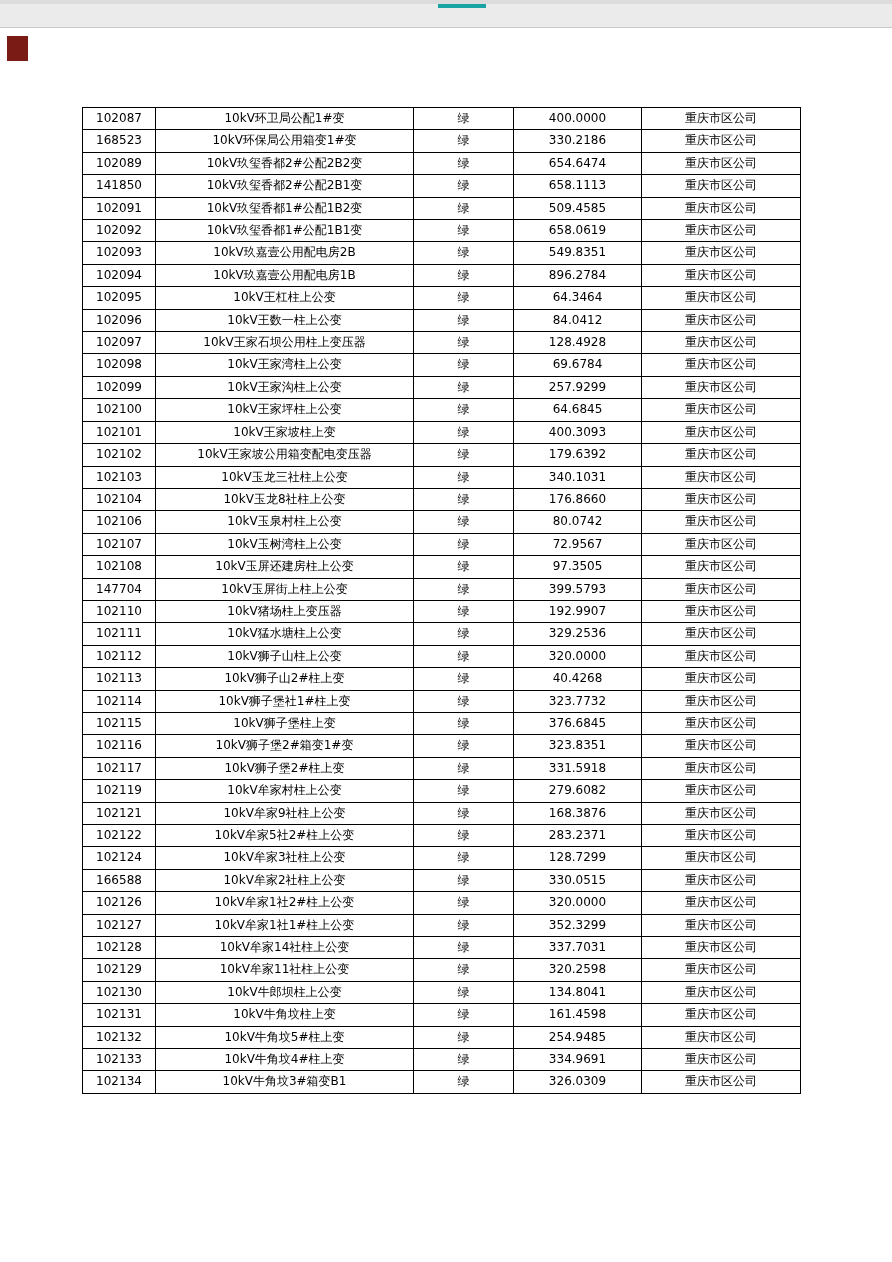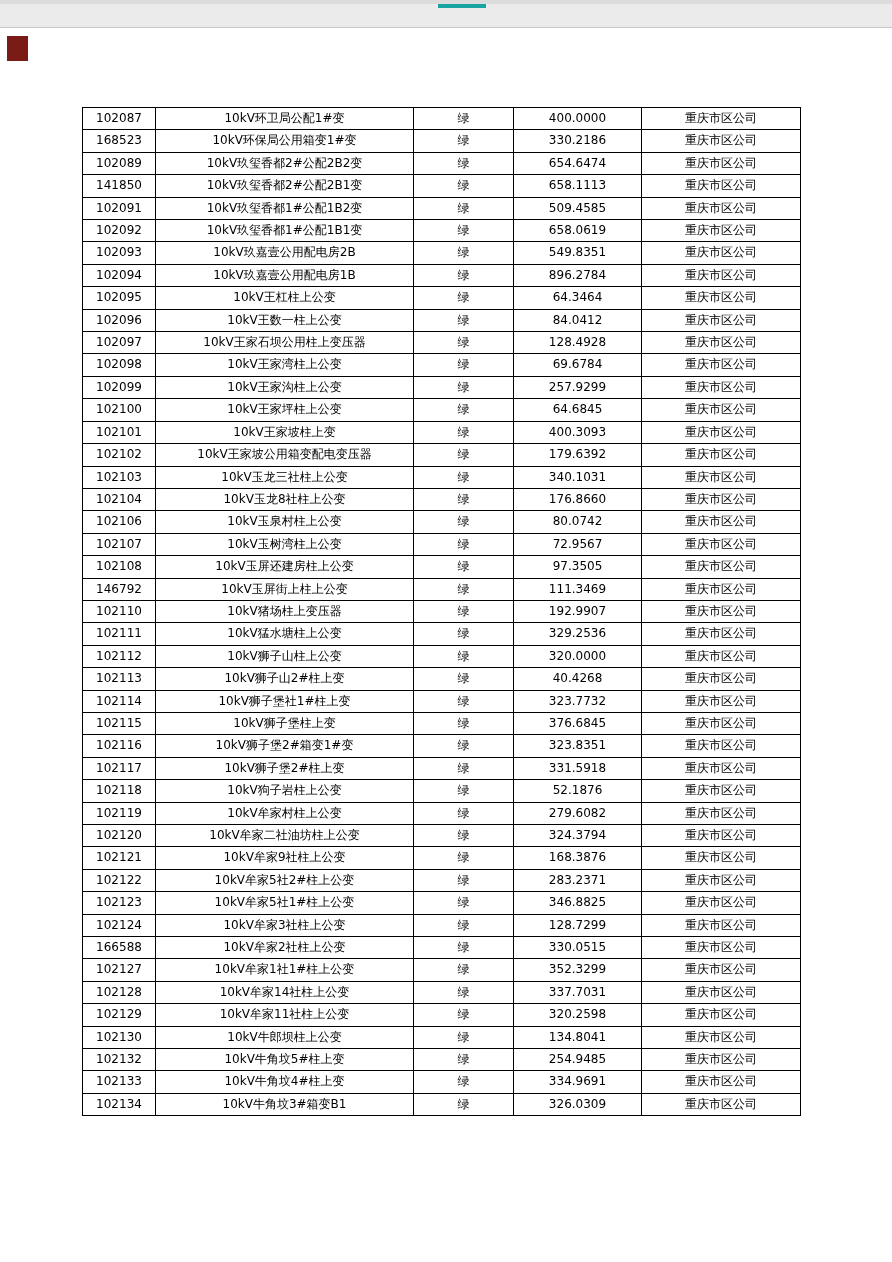--- a/index.html
+++ b/index.html
@@ -217,24 +217,24 @@
       <td class="col-company">重庆市区公司</td>
     </tr>
         <tr>
       <td class="col-id">102108</td>
       <td class="col-name">10kV玉屏还建房柱上公变</td>
       <td class="col-status">绿</td>
       <td class="col-value">97.3505</td>
       <td class="col-company">重庆市区公司</td>
     </tr>
         <tr>
-      <td class="col-id">146792</td>
+      <td class="col-id">147704</td>
       <td class="col-name">10kV玉屏街上柱上公变</td>
       <td class="col-status">绿</td>
-      <td class="col-value">111.3469</td>
+      <td class="col-value">399.5793</td>
       <td class="col-company">重庆市区公司</td>
     </tr>
         <tr>
       <td class="col-id">102110</td>
       <td class="col-name">10kV猪场柱上变压器</td>
       <td class="col-status">绿</td>
       <td class="col-value">192.9907</td>
       <td class="col-company">重庆市区公司</td>
     </tr>
         <tr>
@@ -280,76 +280,62 @@
       <td class="col-company">重庆市区公司</td>
     </tr>
         <tr>
       <td class="col-id">102117</td>
       <td class="col-name">10kV狮子堡2#柱上变</td>
       <td class="col-status">绿</td>
       <td class="col-value">331.5918</td>
       <td class="col-company">重庆市区公司</td>
     </tr>
         <tr>
-      <td class="col-id">102118</td>
-      <td class="col-name">10kV狗子岩柱上公变</td>
-      <td class="col-status">绿</td>
-      <td class="col-value">52.1876</td>
-      <td class="col-company">重庆市区公司</td>
-    </tr>
-        <tr>
       <td class="col-id">102119</td>
       <td class="col-name">10kV牟家村柱上公变</td>
       <td class="col-status">绿</td>
       <td class="col-value">279.6082</td>
       <td class="col-company">重庆市区公司</td>
     </tr>
         <tr>
-      <td class="col-id">102120</td>
-      <td class="col-name">10kV牟家二社油坊柱上公变</td>
-      <td class="col-status">绿</td>
-      <td class="col-value">324.3794</td>
-      <td class="col-company">重庆市区公司</td>
-    </tr>
-        <tr>
       <td class="col-id">102121</td>
       <td class="col-name">10kV牟家9社柱上公变</td>
       <td class="col-status">绿</td>
       <td class="col-value">168.3876</td>
       <td class="col-company">重庆市区公司</td>
     </tr>
         <tr>
       <td class="col-id">102122</td>
       <td class="col-name">10kV牟家5社2#柱上公变</td>
       <td class="col-status">绿</td>
       <td class="col-value">283.2371</td>
       <td class="col-company">重庆市区公司</td>
     </tr>
         <tr>
-      <td class="col-id">102123</td>
-      <td class="col-name">10kV牟家5社1#柱上公变</td>
-      <td class="col-status">绿</td>
-      <td class="col-value">346.8825</td>
-      <td class="col-company">重庆市区公司</td>
-    </tr>
-        <tr>
       <td class="col-id">102124</td>
       <td class="col-name">10kV牟家3社柱上公变</td>
       <td class="col-status">绿</td>
       <td class="col-value">128.7299</td>
       <td class="col-company">重庆市区公司</td>
     </tr>
         <tr>
       <td class="col-id">166588</td>
       <td class="col-name">10kV牟家2社柱上公变</td>
       <td class="col-status">绿</td>
       <td class="col-value">330.0515</td>
       <td class="col-company">重庆市区公司</td>
     </tr>
         <tr>
+      <td class="col-id">102126</td>
+      <td class="col-name">10kV牟家1社2#柱上公变</td>
+      <td class="col-status">绿</td>
+      <td class="col-value">320.0000</td>
+      <td class="col-company">重庆市区公司</td>
+    </tr>
+        <tr>
       <td class="col-id">102127</td>
       <td class="col-name">10kV牟家1社1#柱上公变</td>
       <td class="col-status">绿</td>
       <td class="col-value">352.3299</td>
       <td class="col-company">重庆市区公司</td>
     </tr>
         <tr>
       <td class="col-id">102128</td>
       <td class="col-name">10kV牟家14社柱上公变</td>
       <td class="col-status">绿</td>
@@ -364,20 +350,27 @@
       <td class="col-company">重庆市区公司</td>
     </tr>
         <tr>
       <td class="col-id">102130</td>
       <td class="col-name">10kV牛郎坝柱上公变</td>
       <td class="col-status">绿</td>
       <td class="col-value">134.8041</td>
       <td class="col-company">重庆市区公司</td>
     </tr>
         <tr>
+      <td class="col-id">102131</td>
+      <td class="col-name">10kV牛角坟柱上变</td>
+      <td class="col-status">绿</td>
+      <td class="col-value">161.4598</td>
+      <td class="col-company">重庆市区公司</td>
+    </tr>
+        <tr>
       <td class="col-id">102132</td>
       <td class="col-name">10kV牛角坟5#柱上变</td>
       <td class="col-status">绿</td>
       <td class="col-value">254.9485</td>
       <td class="col-company">重庆市区公司</td>
     </tr>
         <tr>
       <td class="col-id">102133</td>
       <td class="col-name">10kV牛角坟4#柱上变</td>
       <td class="col-status">绿</td>

